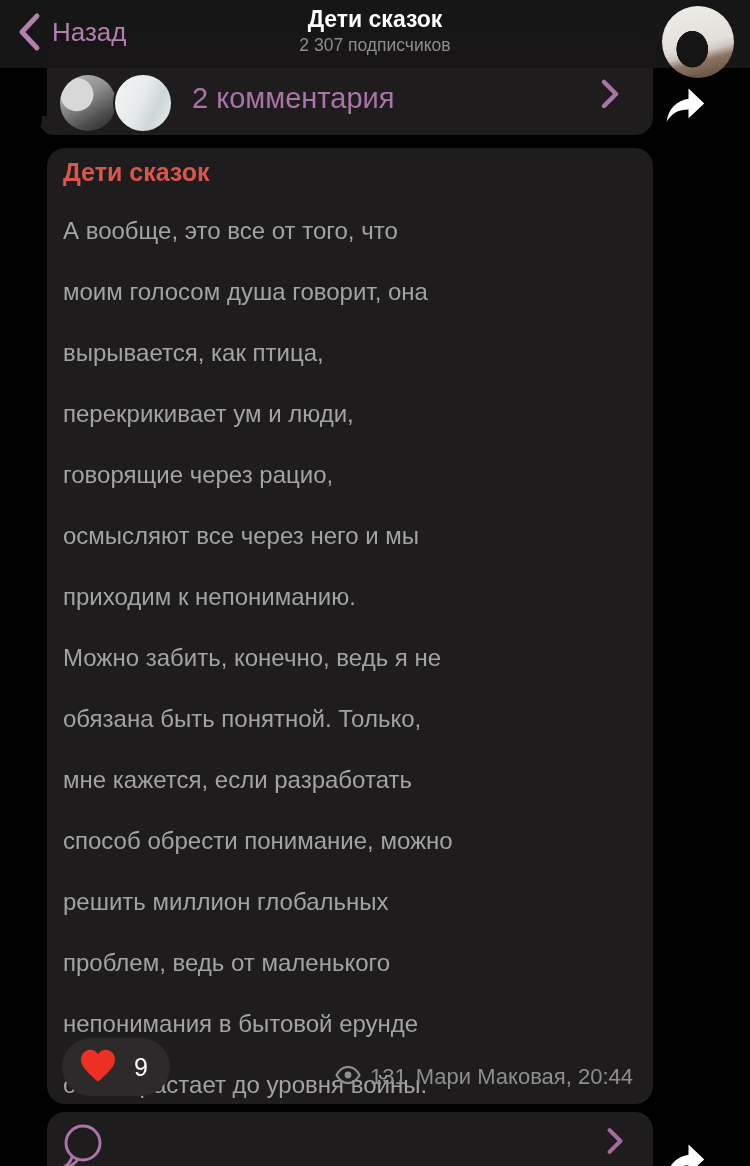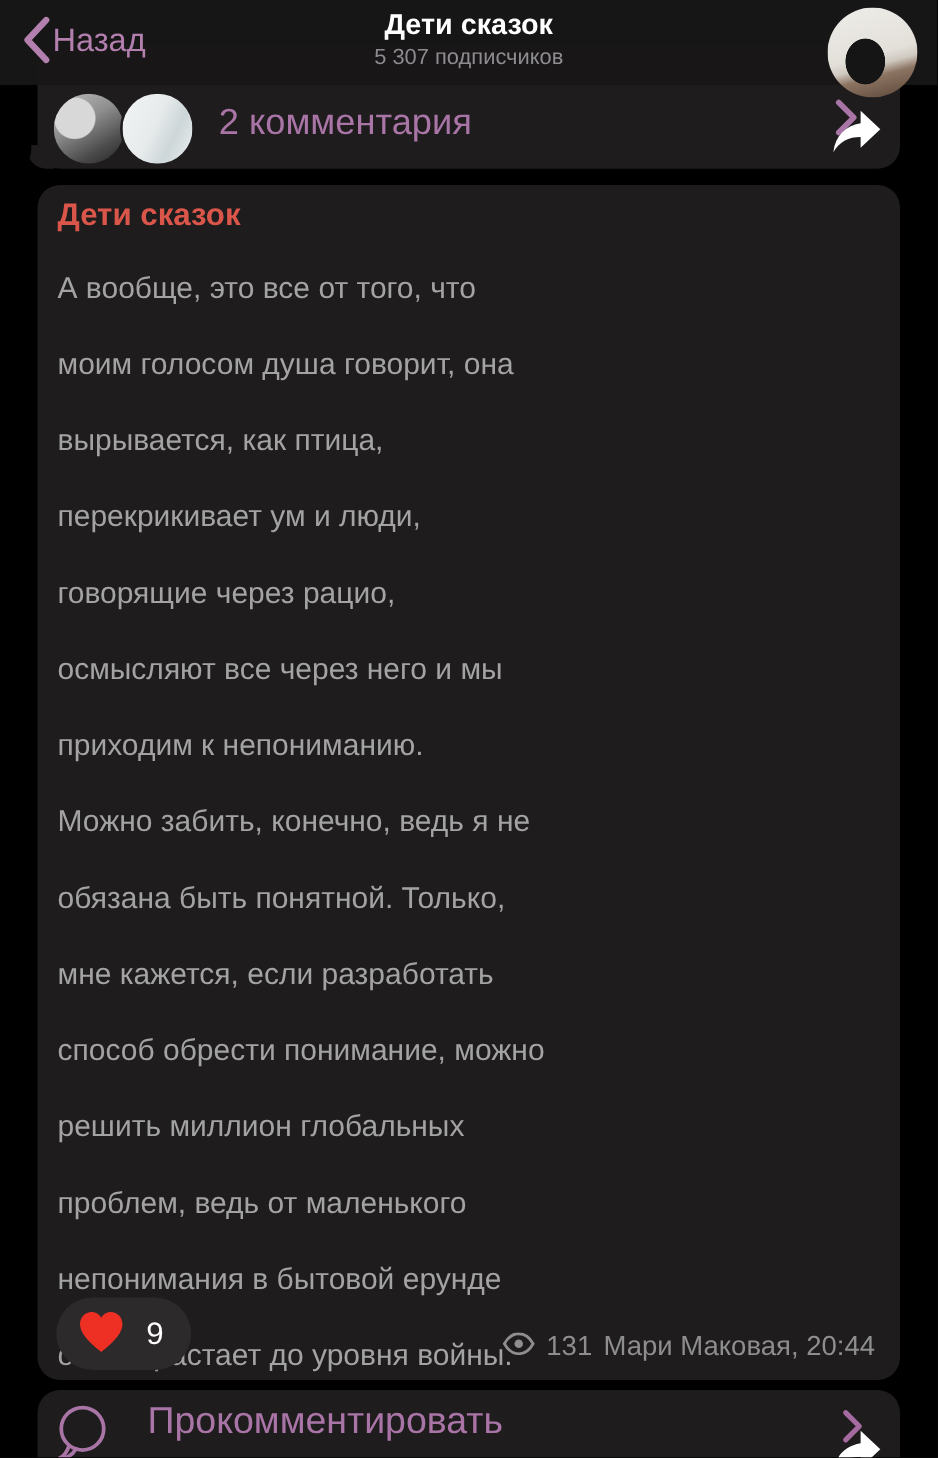--- a/index.html
+++ b/index.html
@@ -7,39 +7,39 @@
     position:relative;width:750px;height:1166px;overflow:hidden;background:#000;
     font-family:"Liberation Sans","DejaVu Sans",sans-serif;
     -webkit-font-smoothing:antialiased;
   }
   
   .header{
     position:absolute;top:0;left:0;width:750px;height:68px;
     background:rgba(24,23,23,.97);z-index:20;
   }
   .back-btn{
-    position:absolute;left:16px;top:12px;display:flex;align-items:center;gap:0;
+    position:absolute;left:16px;top:12px;display:flex;align-items:center;gap:10px;
     color:#b27fae;font-size:26px;cursor:pointer;
   }
   .back-btn svg{display:block;}
   .header-titles{
     position:absolute;left:50%;top:4px;transform:translateX(-50%);
     text-align:center;white-space:nowrap;
   }
   .header-title{color:#fff;font-size:23px;font-weight:700;line-height:30px;}
   .header-subtitle{color:#8d8c90;font-size:17.5px;line-height:23px;}
   .channel-avatar{
     position:absolute;right:16px;top:6px;width:72px;height:72px;border-radius:50%;
     z-index:21;overflow:hidden;
     background:
       radial-gradient(ellipse 26px 30px at 42% 60%, #151515 0 60%, rgba(0,0,0,0) 62%),
       linear-gradient(165deg,#efede9 0%,#e3e0da 52%,#cfc8bf 62%,#8c7462 72%,#6e5849 88%,#5c483c 100%);
   }
   
-  .bubble{position:absolute;left:30px;width:690px;background:#1e1c1d;border-radius:18px;}
+  .bubble{position:absolute;left:47px;width:606px;background:#1e1c1d;border-radius:18px;}
   
   .comments-row{top:36px;height:99px;z-index:5;}
   .comments-row .tail{
     position:absolute;left:-9px;bottom:0;width:22px;height:19px;background:#1e1c1d;
     border-bottom-left-radius:16px 18px;
   }
   .comments-row .tail::after{
     content:"";position:absolute;left:-6px;bottom:3px;width:10px;height:18px;background:#000;
     border-bottom-right-radius:12px 14px;
   }
@@ -157,21 +157,20 @@
     </div>
   </div>
 
   <div class="bubble comment-bar">
     <span class="bubble-icon">
       <svg width="46" height="46" viewBox="0 0 46 46">
           <circle cx="24" cy="21" r="17" fill="none" stroke="#a974a6" stroke-width="3"></circle>
           <path d="M13 35 Q11 42 5 45 Q14 45 19 37" fill="none" stroke="#a974a6" stroke-width="3" stroke-linecap="round"></path>
         </svg>
     </span>
-    <span class="comment-bar-label">Прокомментировать</span>
     <span class="comment-bar-chevron">
       <svg width="20" height="30" viewBox="0 0 22 32">
           <path d="M5 4 L17 16 L5 28" fill="none" stroke="#a56ba0" stroke-width="4.5" stroke-linecap="round" stroke-linejoin="round"></path>
         </svg>
     </span>
   </div>
 
   <span class="share-arrow bottom">
     <svg width="42" height="40" viewBox="0 0 24 22">
         <path d="M14 1 L23 9.5 L14 18 L14 13 C8.5 13 4.5 15 1.5 20 C2.5 12.5 7 8 14 6.8 Z" fill="#fff"></path>
@@ -182,18 +181,18 @@
     <div class="back-btn">
       <span>
         <svg width="26" height="40" viewBox="0 0 26 40">
             <path d="M21 4 L6 20 L21 36" fill="none" stroke="#b27fae" stroke-width="5" stroke-linecap="round" stroke-linejoin="round"></path>
           </svg>
       </span>
       <span>Назад</span>
     </div>
     <div class="header-titles">
       <div class="header-title">Дети сказок</div>
-      <div class="header-subtitle">5 307 подписчиков</div>
+      <div class="header-subtitle">2 307 подписчиков</div>
     </div>
   </div>
   <div class="channel-avatar"></div>
 
 </div>
 
 </body></html>

